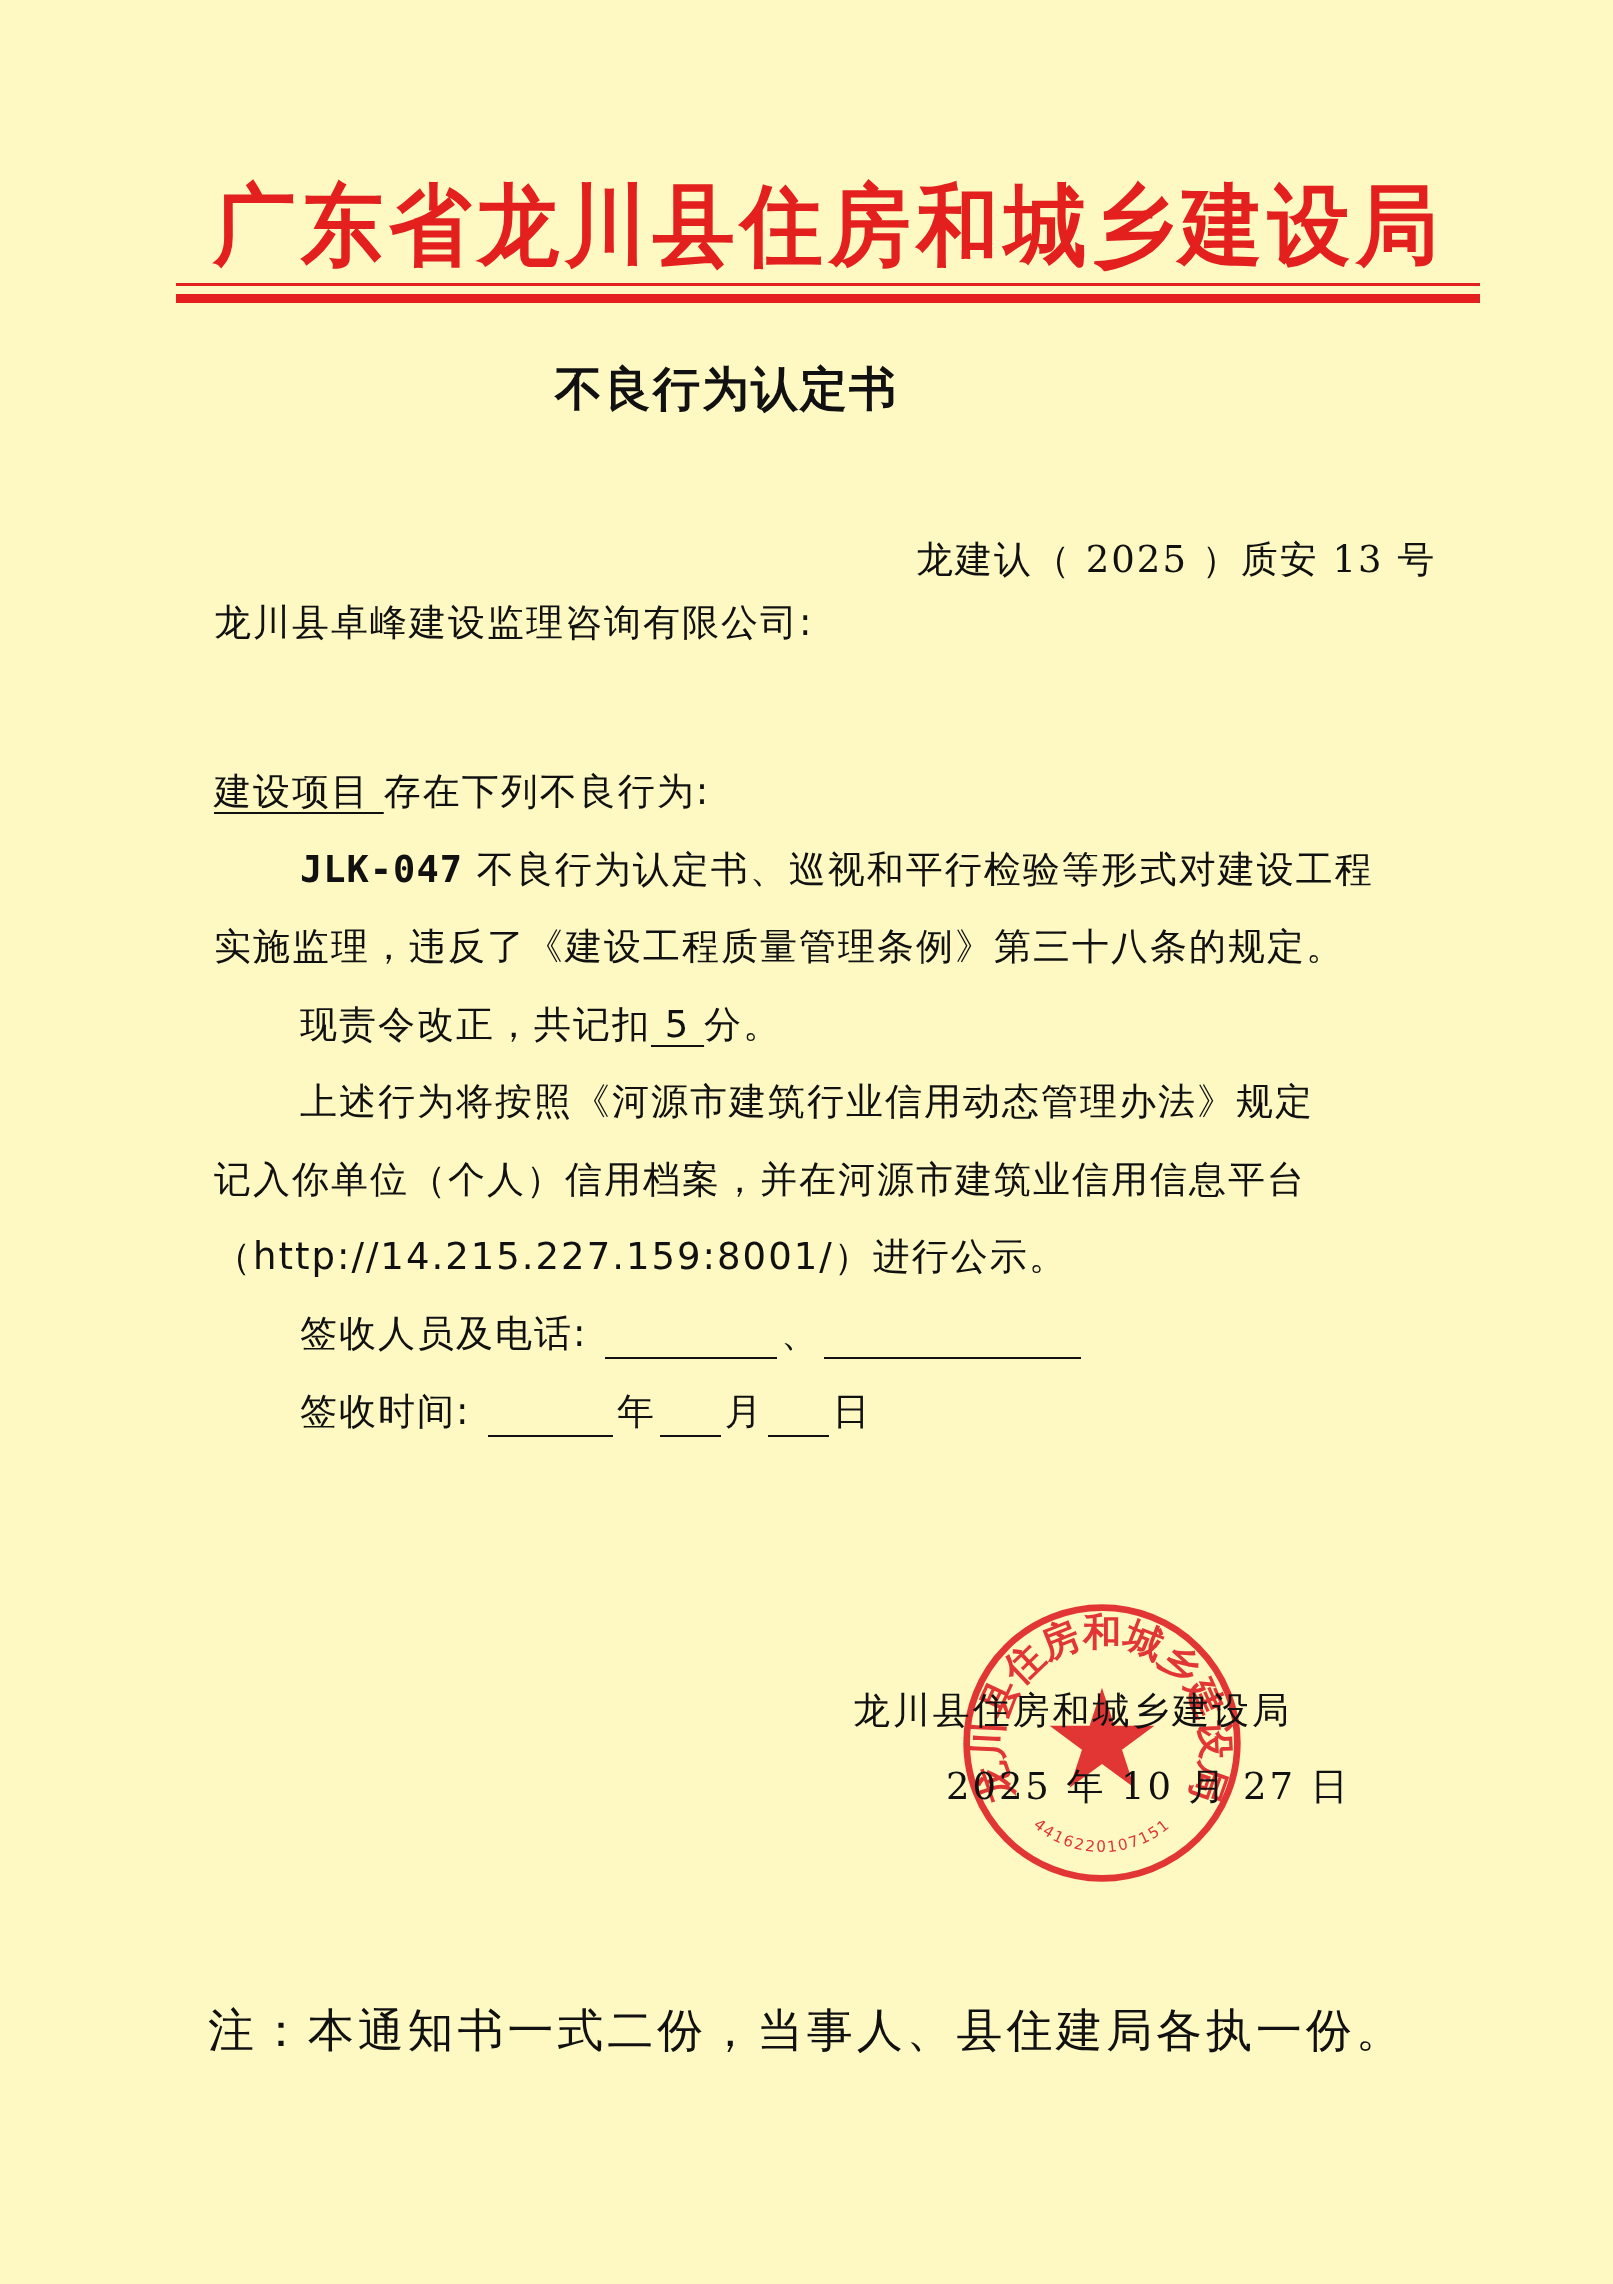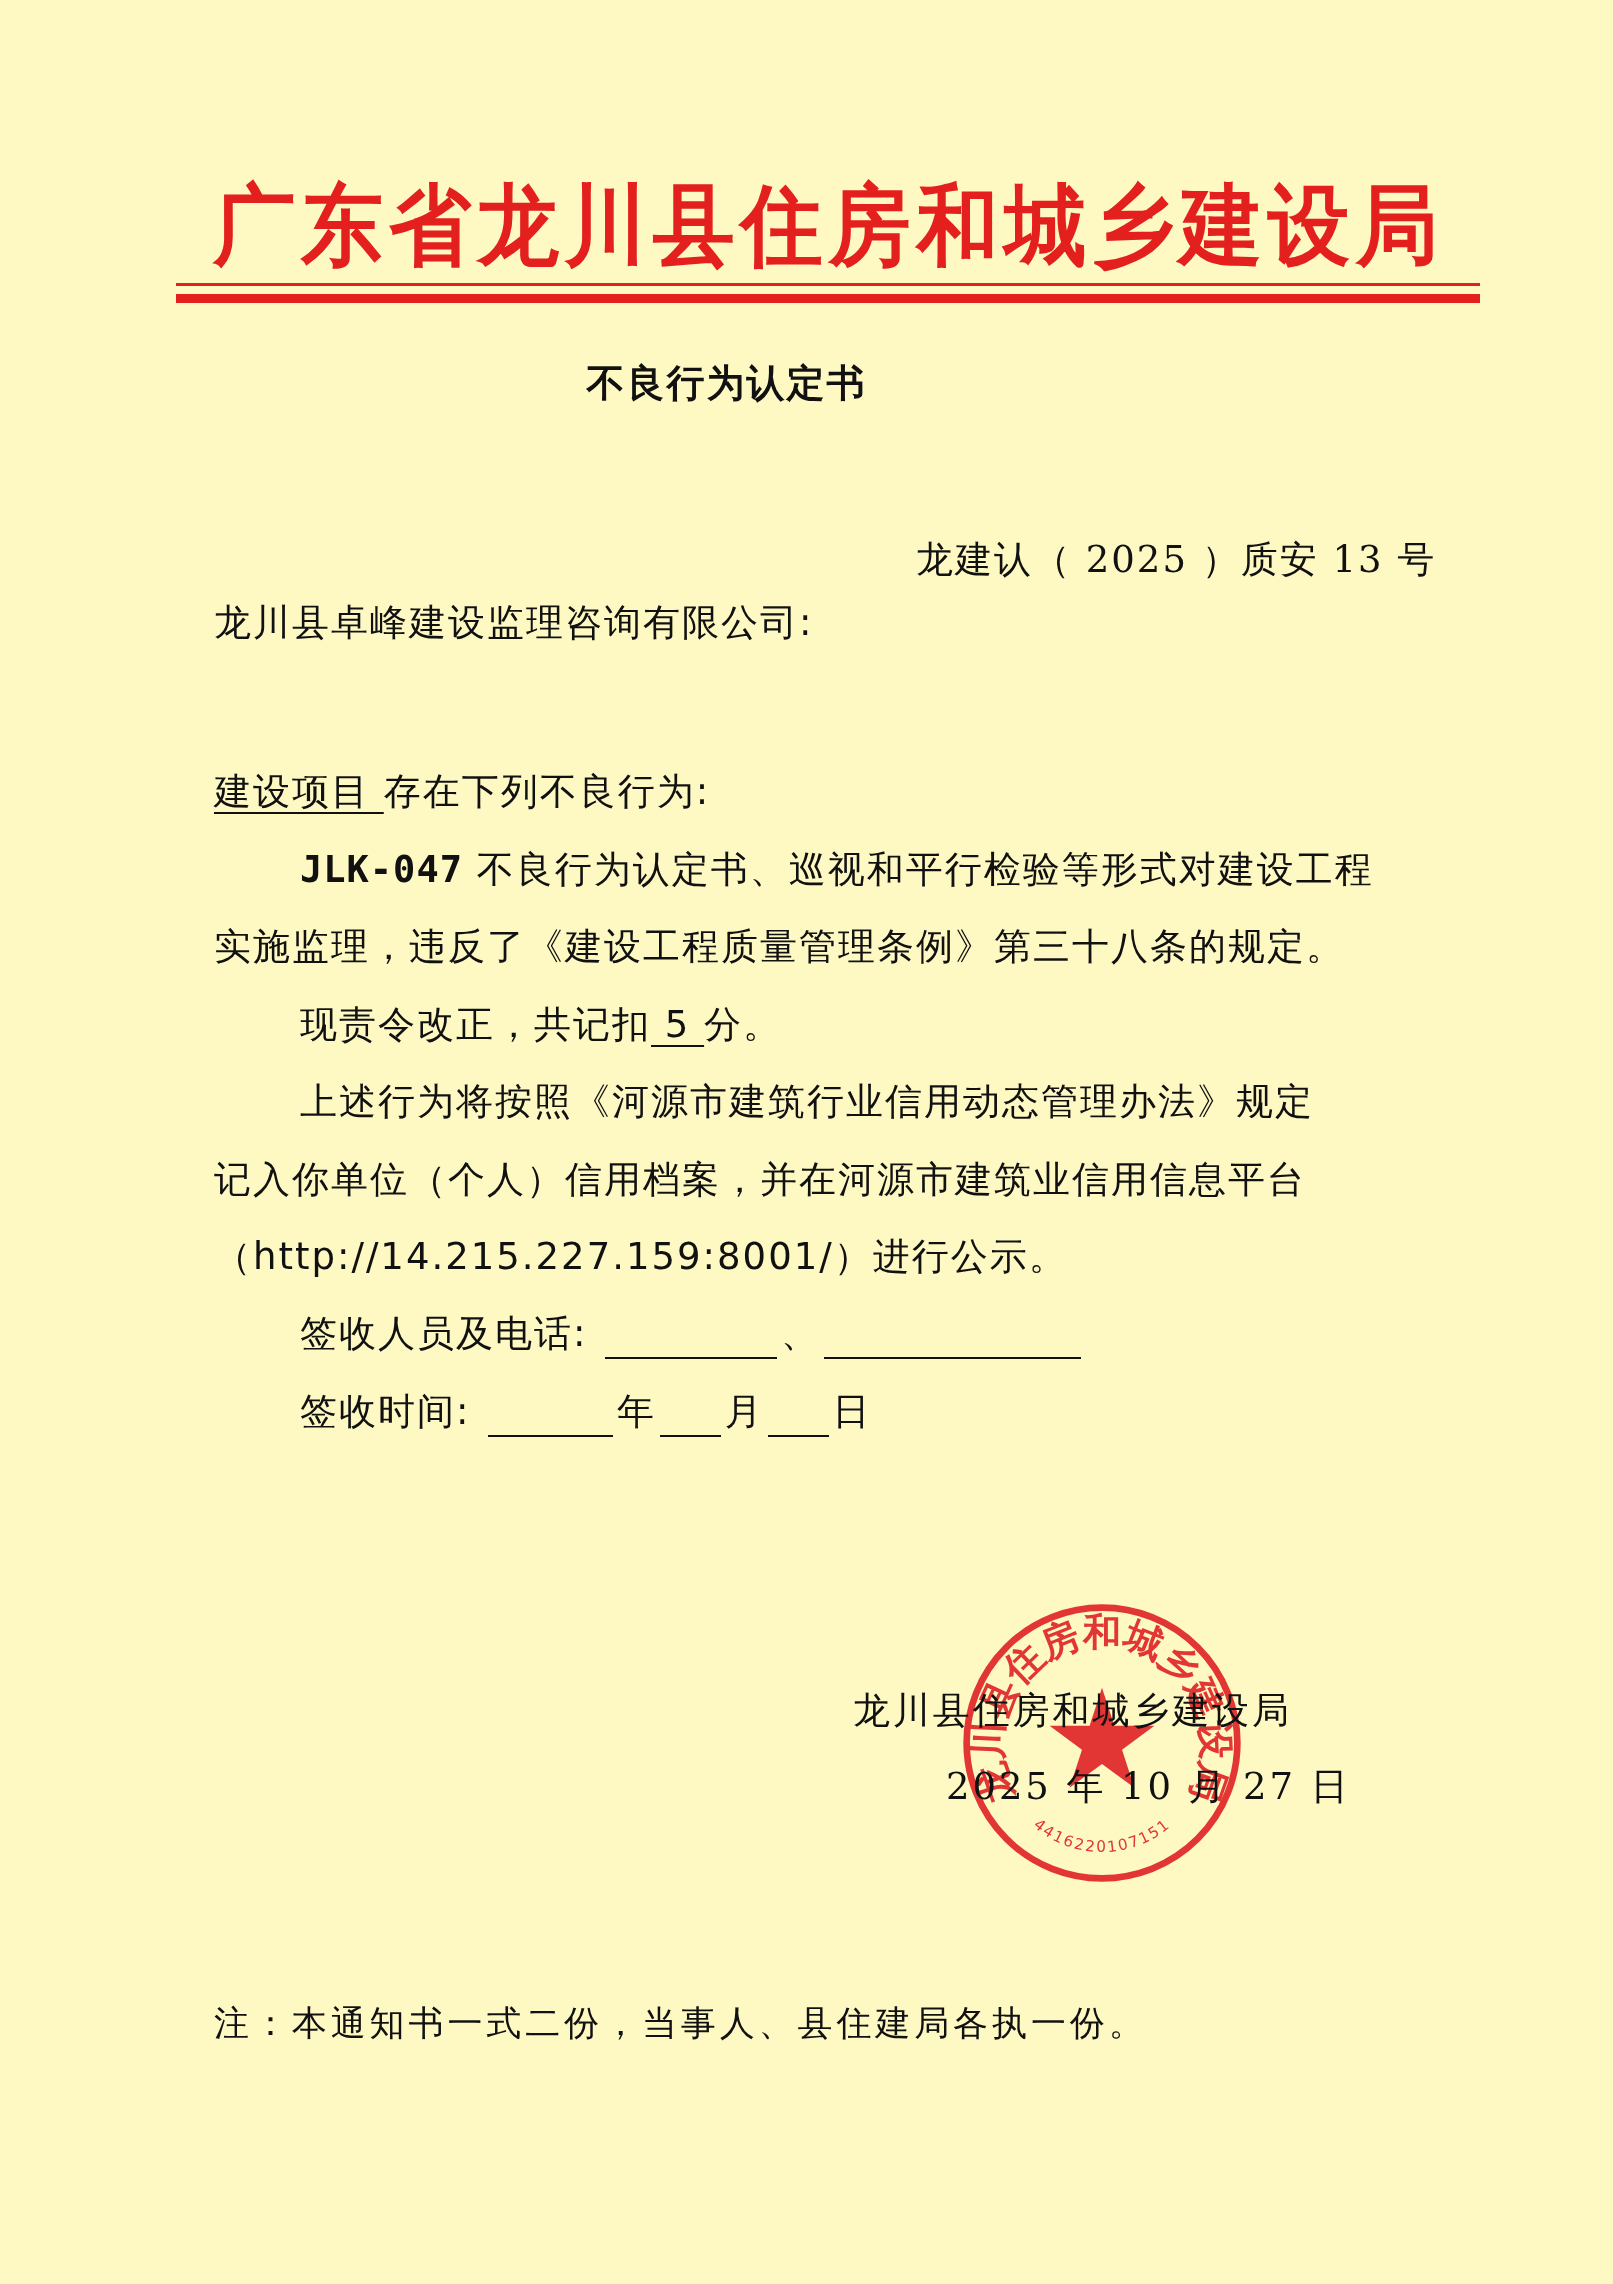--- a/index.html
+++ b/index.html
@@ -54,21 +54,21 @@
       background: #e3201e;
     }
     .doc-title {
       position: absolute;
       left: 0;
       top: 358px;
       width: 1453px;
       text-align: center;
       font-family: "DejaVu Serif", "Liberation Serif", serif;
       font-weight: bold;
-      font-size: 38px;
+      font-size: 47px;
       letter-spacing: 2px;
       color: #111;
     }
     .doc-number {
       position: absolute;
       left: 916px;
       top: 535px;
       font-size: 37px;
       letter-spacing: 2px;
       white-space: nowrap;
@@ -111,24 +111,24 @@
       position: absolute;
       left: 959px;
       top: 1600px;
       width: 286px;
       height: 286px;
       z-index: 2;
       opacity: 0.92;
     }
     .footnote {
       position: absolute;
-      left: 214px;
+      left: 208px;
       top: 2000px;
       font-family: Liberation Serif, serif;
-      font-size: 35px;
+      font-size: 46px;
       letter-spacing: 3.9px;
       white-space: nowrap;
     }
   </style>
 </head>
 <body>
 
 <div class="page">
 
   <div class="masthead">广东省龙川县住房和城乡建设局</div>

